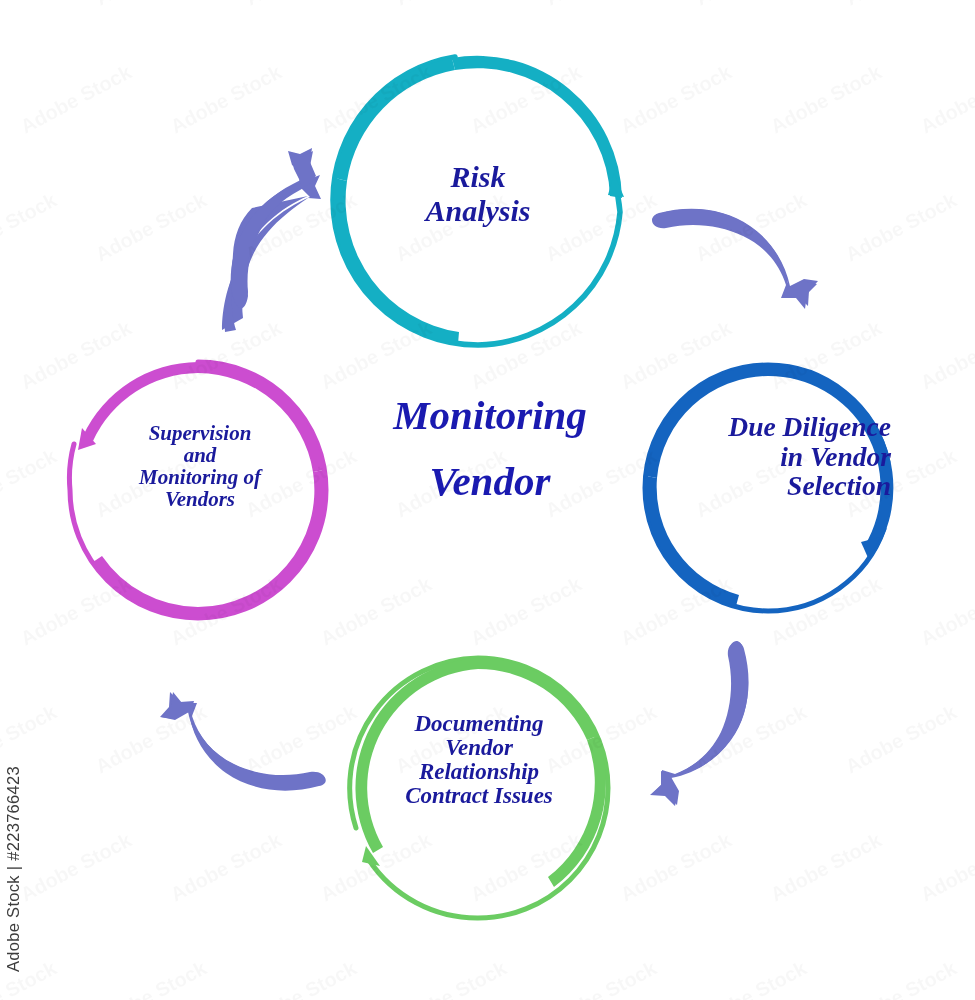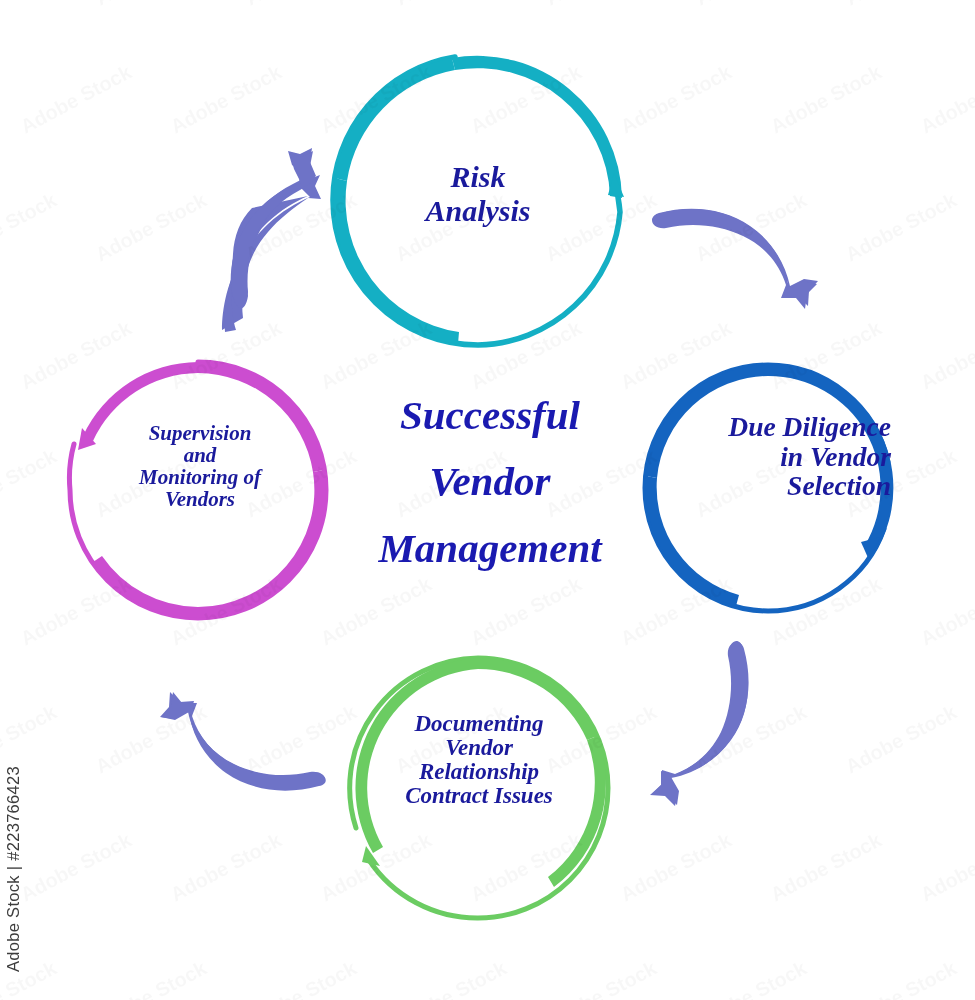--- a/index.html
+++ b/index.html
@@ -432,20 +432,19 @@
 Vendor
 Relationship
 Contract Issues</div>
 
   <div class="node-label" id="label-sup">Supervision
 and
 Monitoring of
 Vendors</div>
 
   <div id="center-title">
-    <div>Successful</div>
+    <div>Monitoring</div>
     <div>Vendor</div>
-    <div>Management</div>
   </div>
 
   <div id="wm-credit">Adobe Stock | #223766423</div>
 
 </div>
 
 </body></html>

